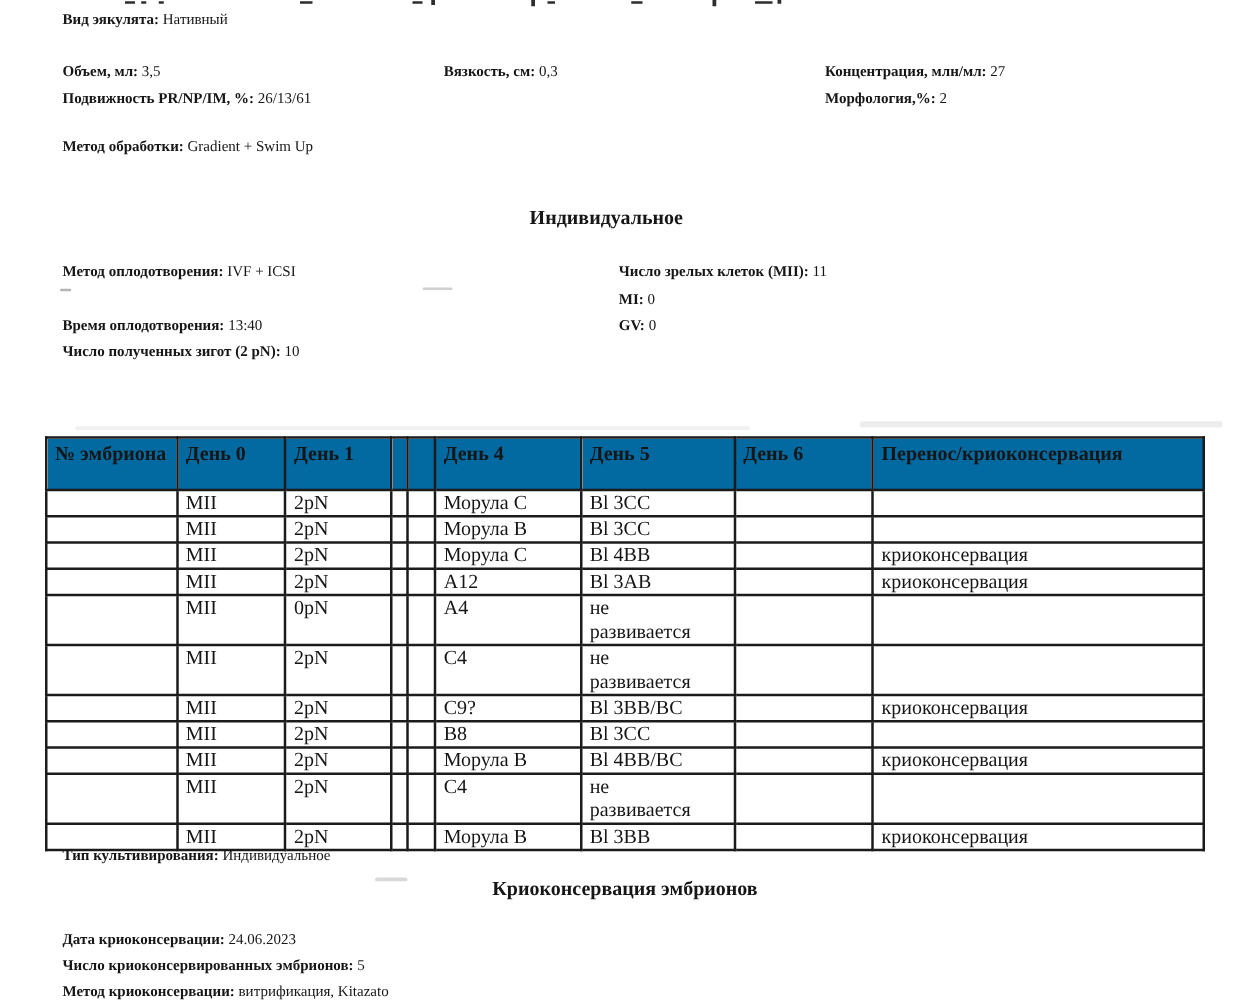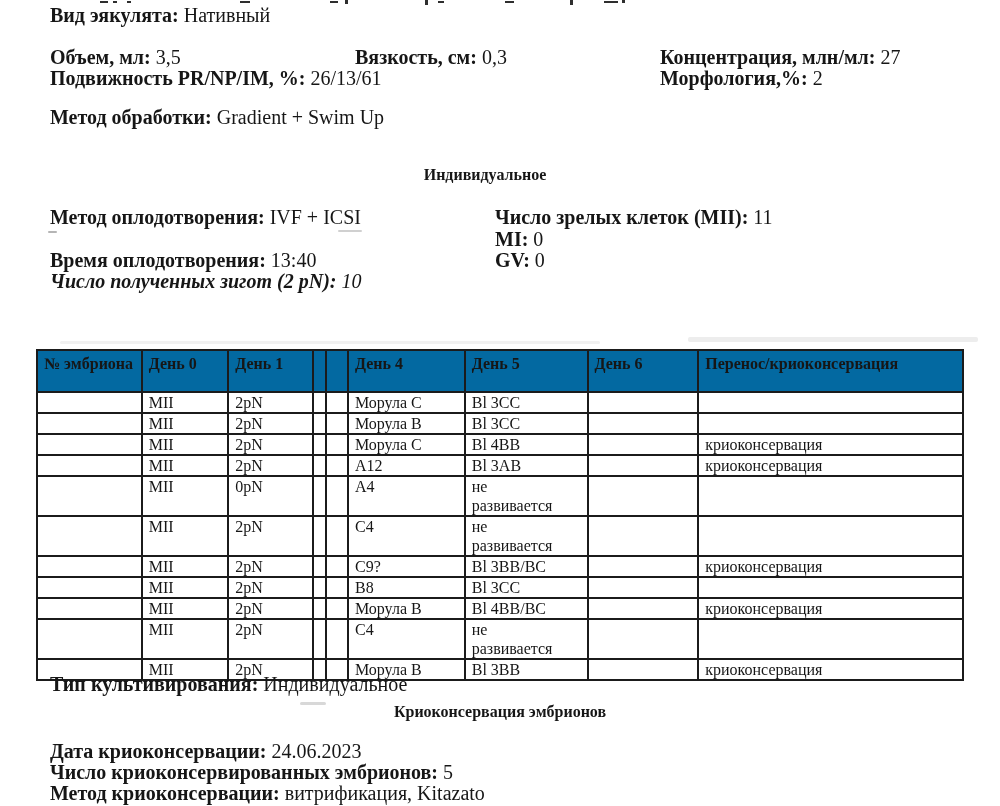--- a/index.html
+++ b/index.html
@@ -1,21 +1,21 @@
 <!DOCTYPE html>
 <html><head>
 <meta charset="utf-8">
 <style>
   html,body { margin:0; padding:0; background:#ffffff; }
   .page {
     position:relative; width:1000px; height:806px; background:#ffffff;
     font-family:"Liberation Serif","DejaVu Serif",serif; color:#161616; overflow:hidden;
   }
   .abs { position:absolute; }
-  .line { font-size:20px; line-height:20px; white-space:nowrap; }
+  .line { font-size:12px; line-height:20px; white-space:nowrap; }
   .lbl { font-weight:700; }
   .val { font-weight:400; }
   .heading { font-weight:700; font-size:16px; text-align:center; }
   .center970 { left:0; width:970px; }
   .center1000 { left:0; width:1000px; }
 
   table.cult {
     position:absolute; left:36px; top:349px; width:928px;
     border-collapse:collapse; table-layout:fixed; font-size:16px;
   }
@@ -107,21 +107,21 @@
     <span class="val">0</span>
   </div>
   <div class="abs line" style="left:50px;top:250px;">
     <span class="lbl">Время оплодотворения:</span>
     <span class="val">13:40</span>
   </div>
   <div class="abs line" style="left:495px;top:250px;">
     <span class="lbl">GV:</span>
     <span class="val">0</span>
   </div>
-  <div class="abs line" style="left:50px;top:271px;font-style:italic;">
+  <div class="abs line" style="left:50px;top:271px;">
     <span class="lbl">Число полученных зигот (2 pN):</span>
     <span class="val">10</span>
   </div>
 
 
   <table class="cult">
     <colgroup>
         <col style="width: 104px;">
         <col style="width: 86px;">
         <col style="width: 84px;">

